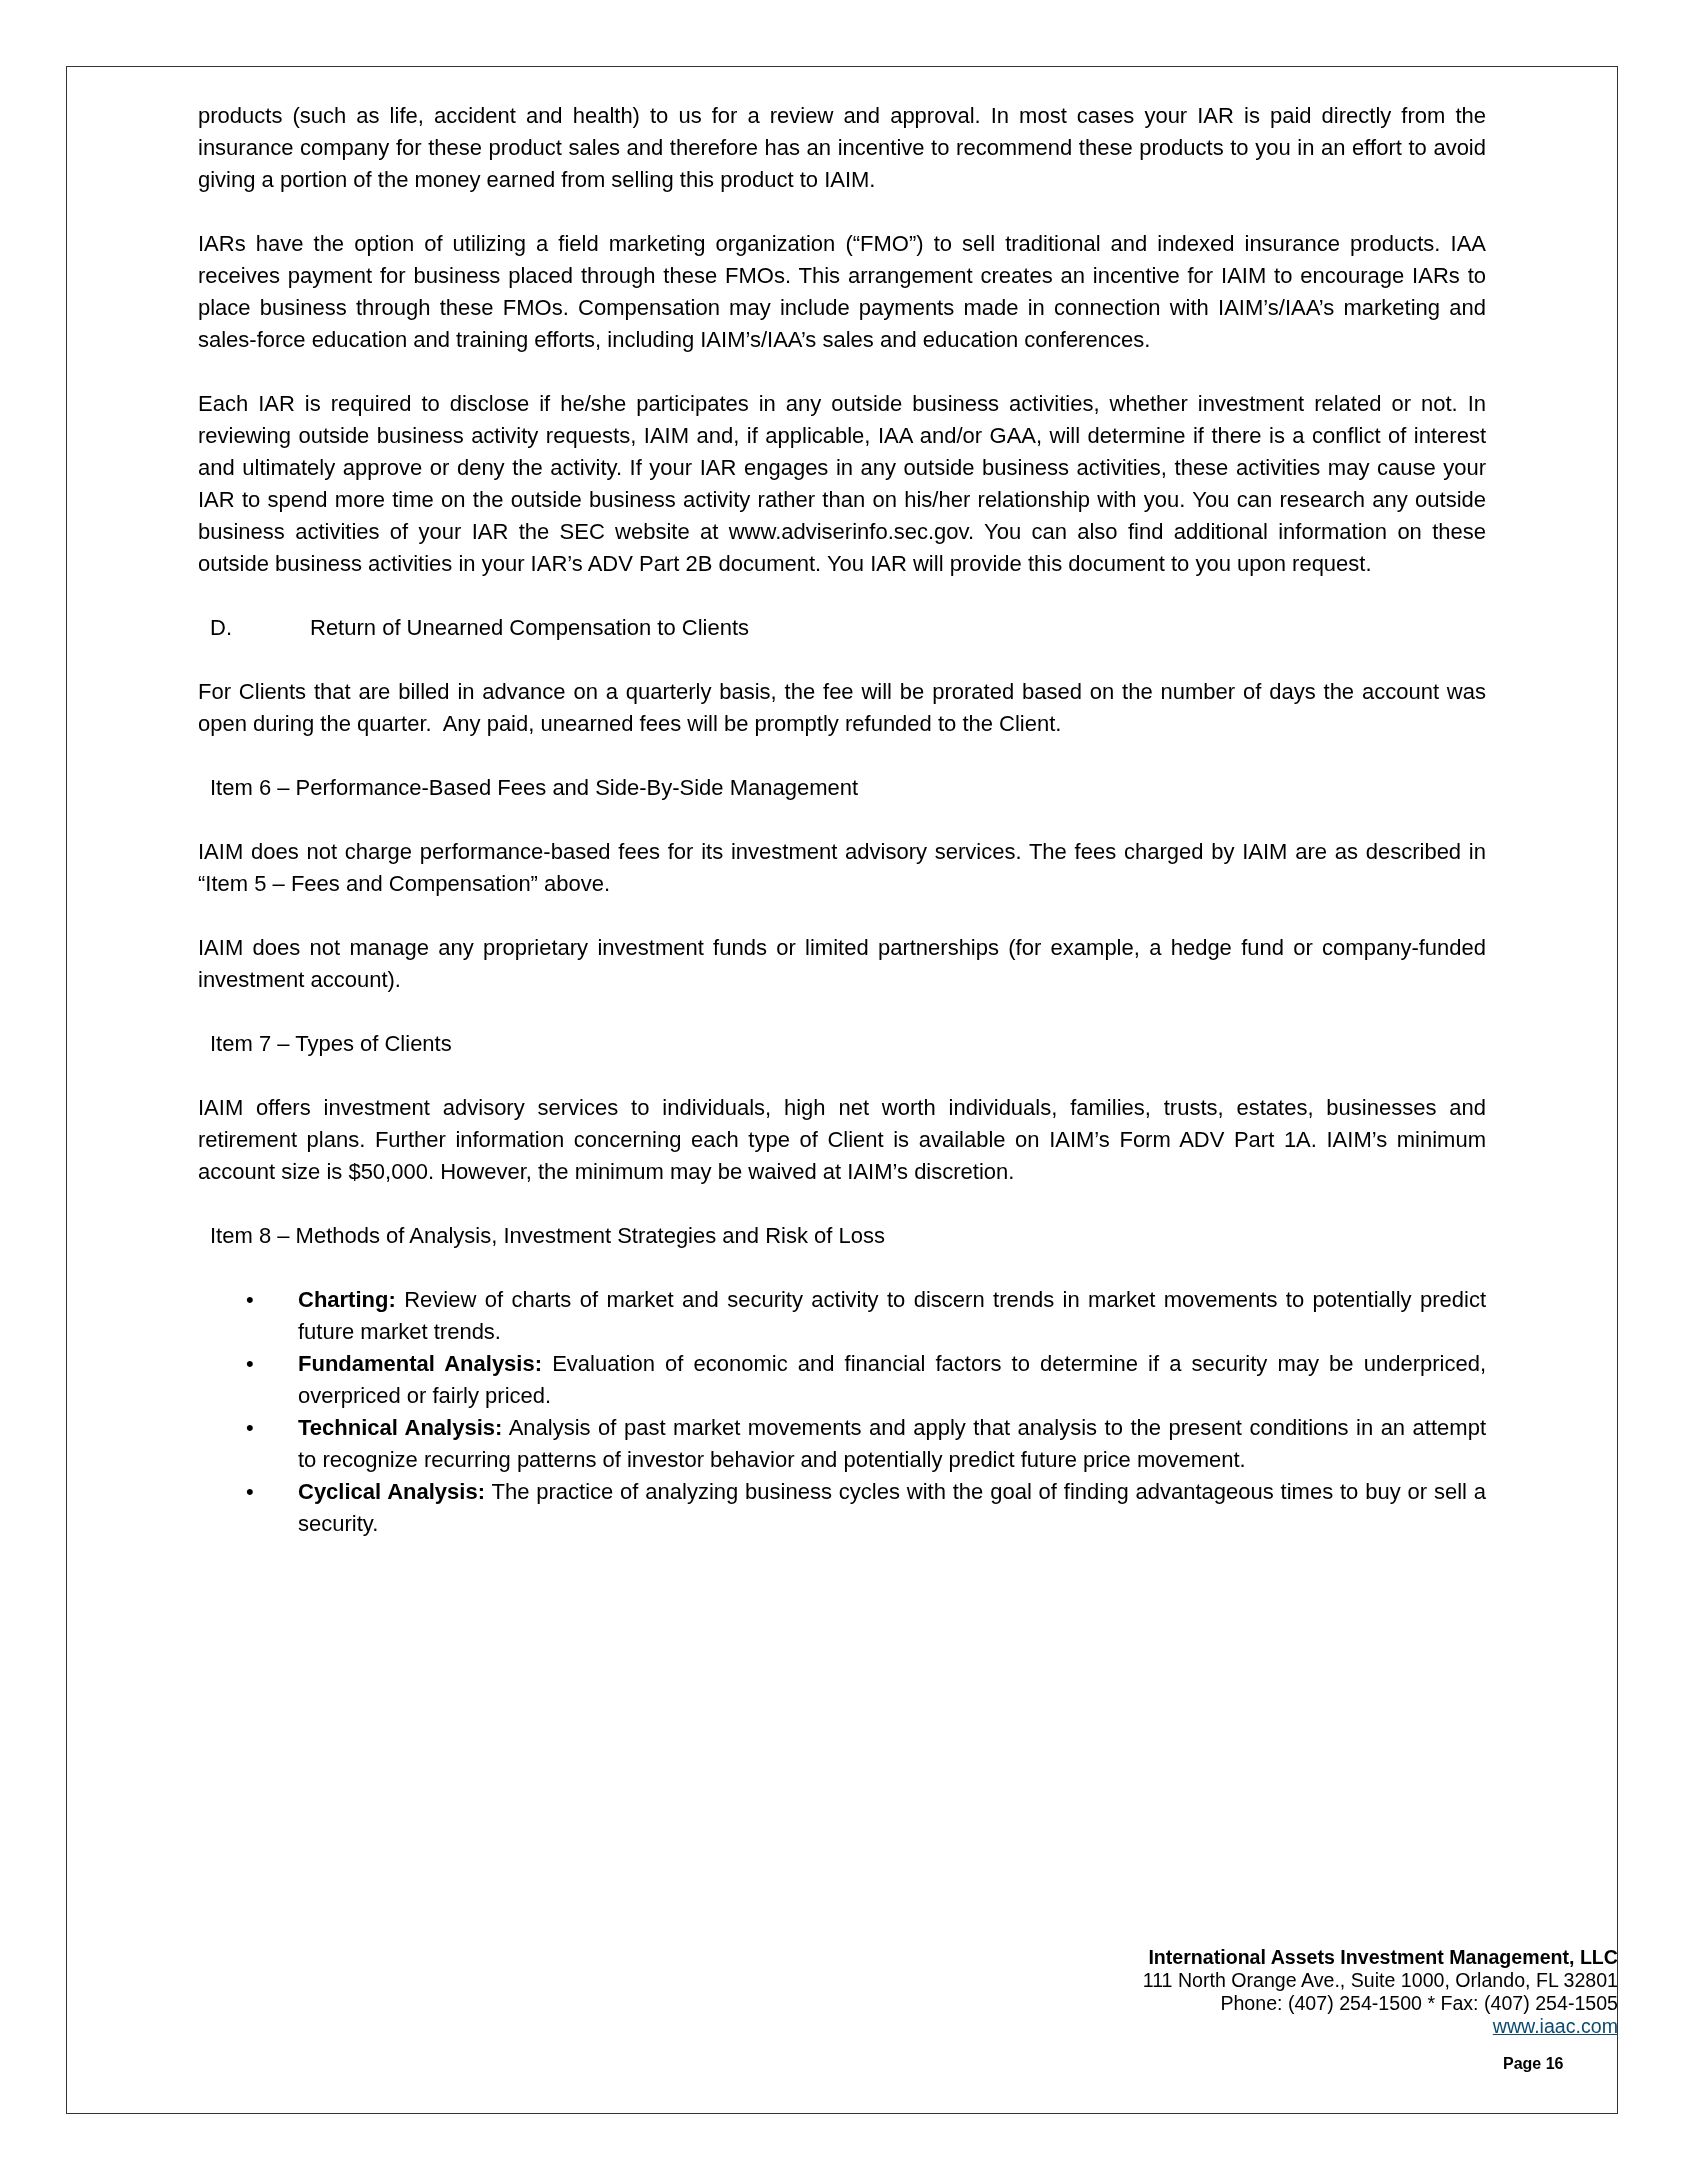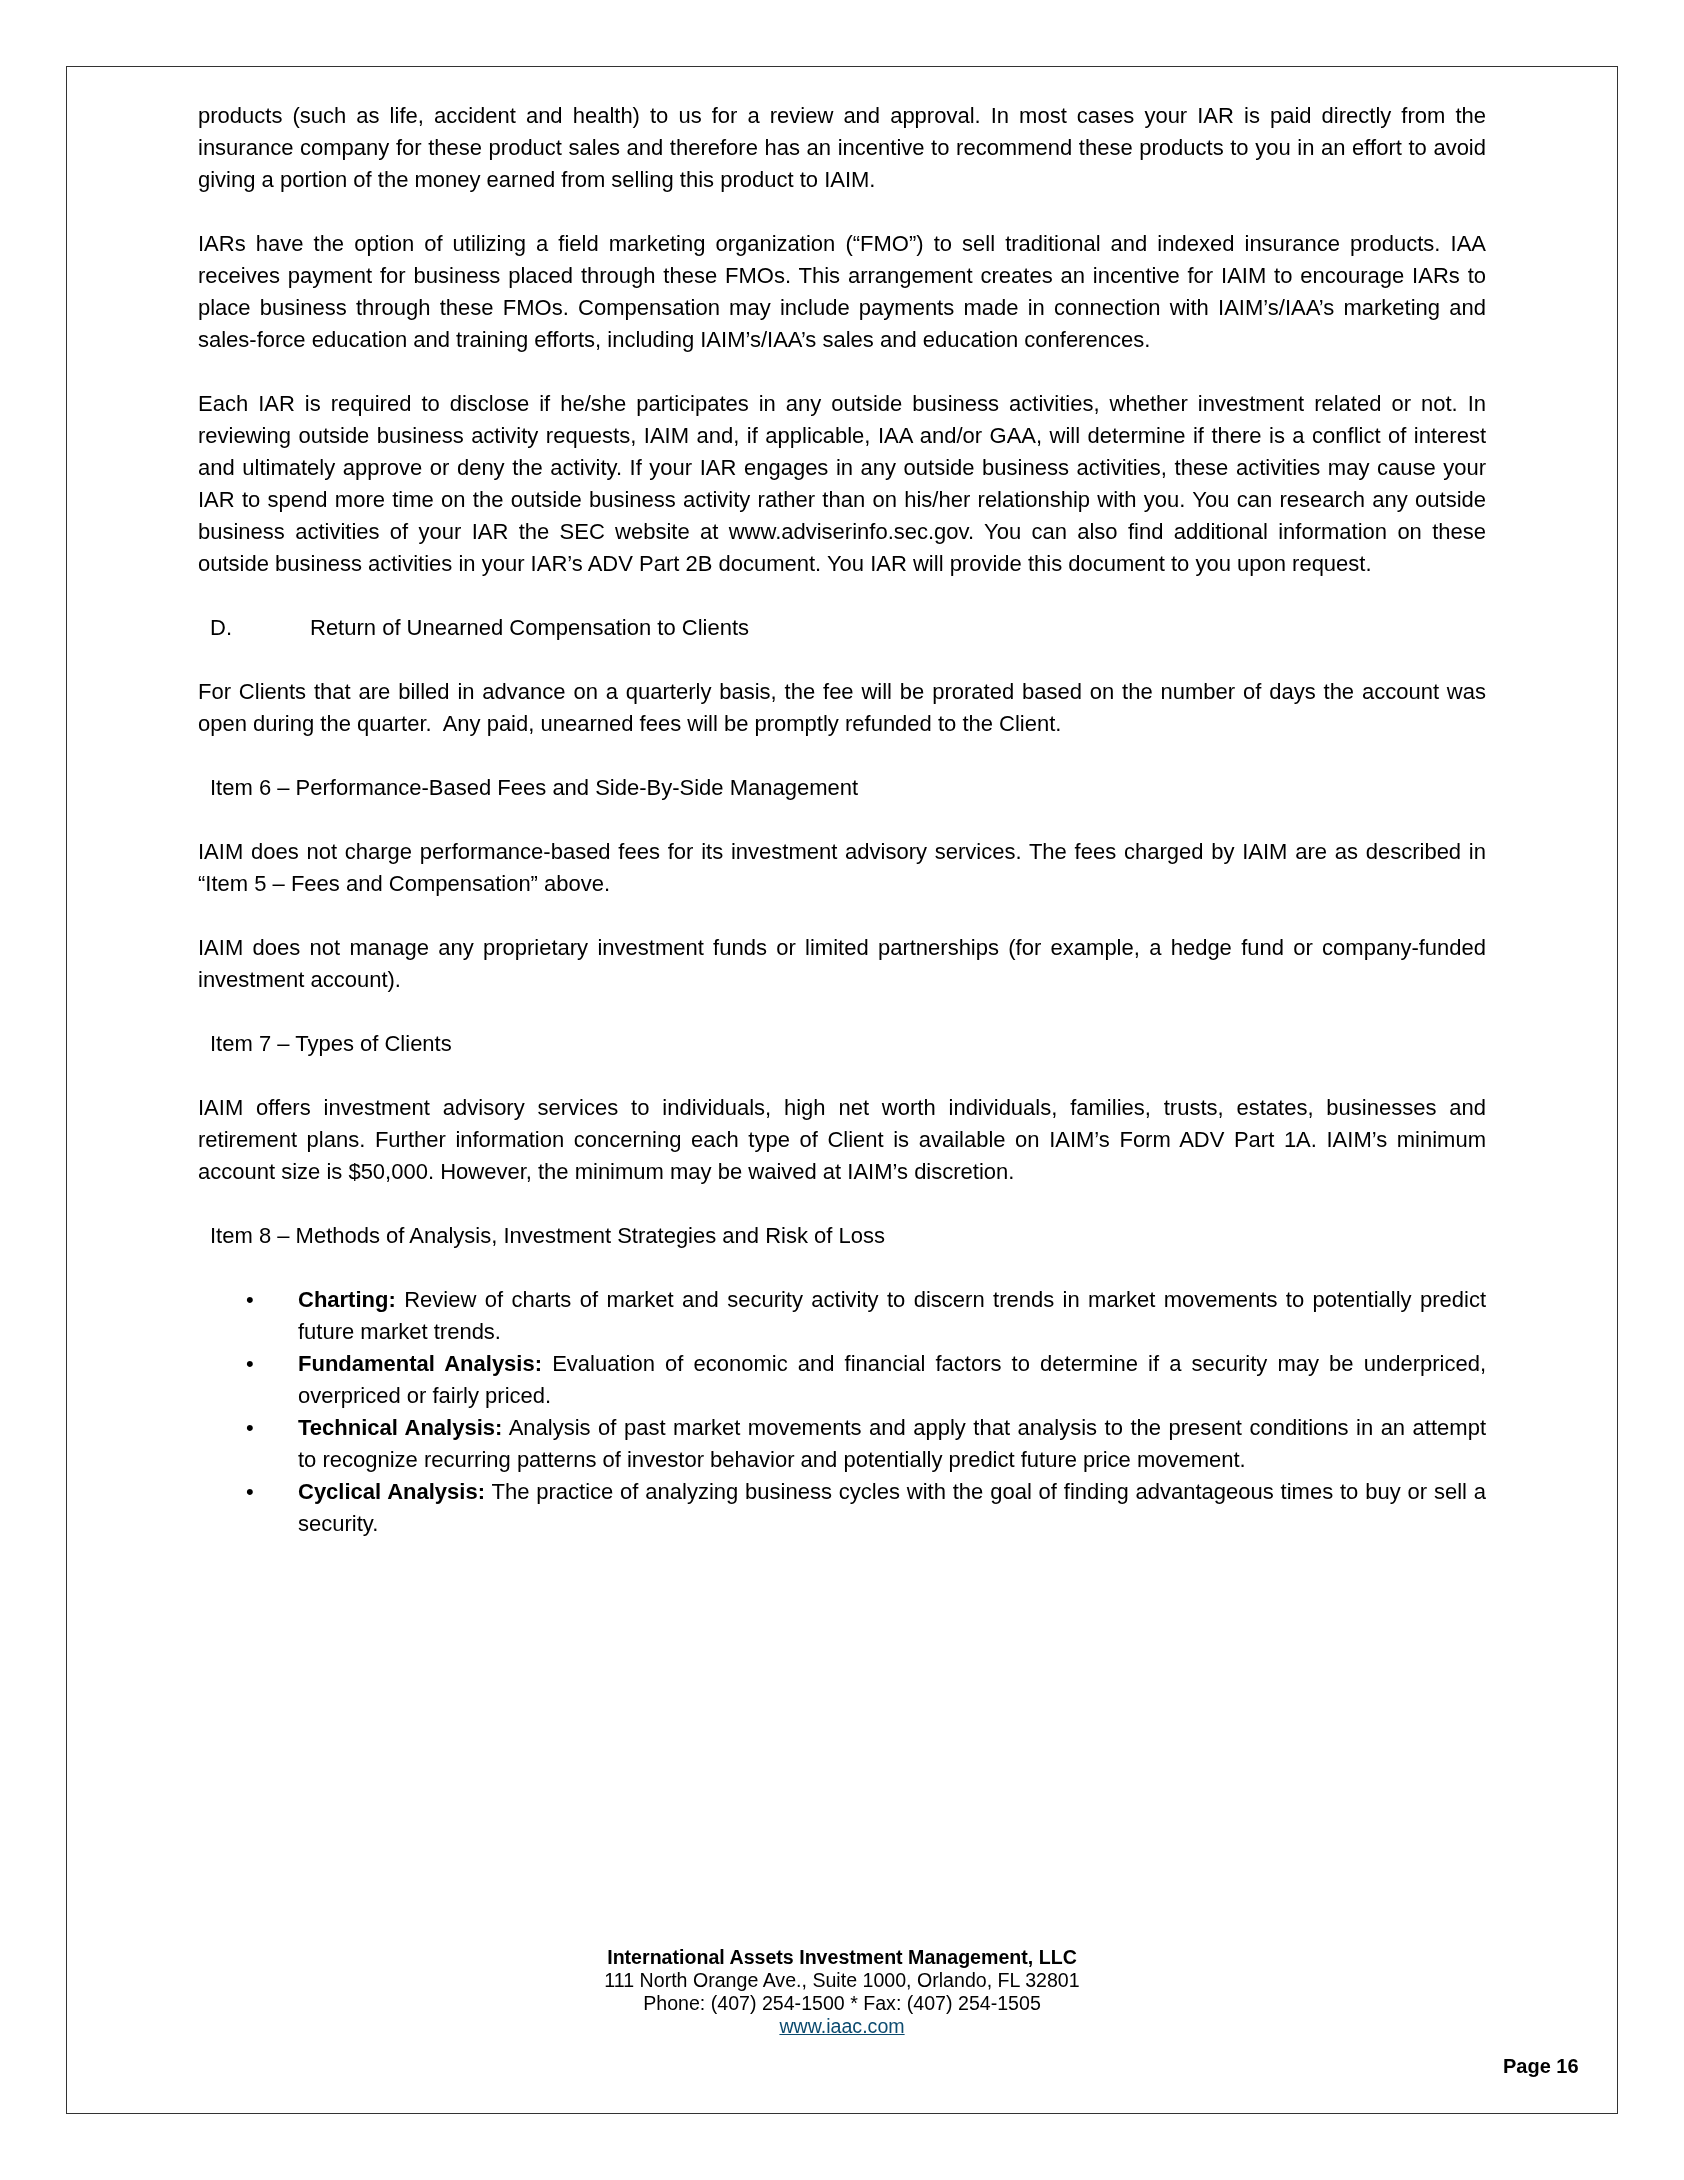--- a/index.html
+++ b/index.html
@@ -9,25 +9,25 @@
          border: 1.7px solid #333; box-sizing: border-box; }
   .content { position: absolute; left: 198px; top: 100px; width: 1288px;
          font-size: 22px; line-height: 32px; }
   p { margin: 0 0 32px 0; text-align: justify; }
   .heading { font-weight: normal; margin: 0 0 32px 12px; }
   .heading .letter { display: inline-block; width: 100px; }
   ul.bullets { list-style: none; margin: 0; padding: 0; }
   ul.bullets li { position: relative; padding-left: 100px; text-align: justify; margin: 0; }
   ul.bullets li .dot { position: absolute; left: 48px; top: 0; }
   .bold { font-weight: bold; }
-  .footer { position: absolute; left: 66px; width: 1552px; top: 1946px; text-align: center;
+  .footer { position: absolute; left: 66px; width: 1552px; top: 1946px; text-align: right;
          font-size: 19.6px; line-height: 23px; }
   .footer .company { font-weight: bold; }
   .footer a { color: #0c4a6e; text-decoration: underline; }
-  .page-num { position: absolute; left: 1503px; top: 2055px; font-size: 20px; font-weight: bold; }
+  .page-num { position: absolute; left: 1503px; top: 2055px; font-size: 16px; font-weight: bold; }
 </style>
 </head>
 <body>
 
 <div class="page-border"></div>
 
 <div class="content">
   <p>products (such as life, accident and health) to us for a review and approval. In most cases your IAR is paid directly from the insurance company for these product sales and therefore has an incentive to recommend these products to you in an effort to avoid giving a portion of the money earned from selling this product to IAIM.</p>
   <p>IARs have the option of utilizing a field marketing organization (“FMO”) to sell traditional and indexed insurance products. IAA receives payment for business placed through these FMOs. This arrangement creates an incentive for IAIM to encourage IARs to place business through these FMOs. Compensation may include payments made in connection with IAIM’s/IAA’s marketing and sales-force education and training efforts, including IAIM’s/IAA’s sales and education conferences.</p>
   <p>Each IAR is required to disclose if he/she participates in any outside business activities, whether investment related or not. In reviewing outside business activity requests, IAIM and, if applicable, IAA and/or GAA, will determine if there is a conflict of interest and ultimately approve or deny the activity. If your IAR engages in any outside business activities, these activities may cause your IAR to spend more time on the outside business activity rather than on his/her relationship with you. You can research any outside business activities of your IAR the SEC website at www.adviserinfo.sec.gov. You can also find additional information on these outside business activities in your IAR’s ADV Part 2B document. You IAR will provide this document to you upon request.</p>

